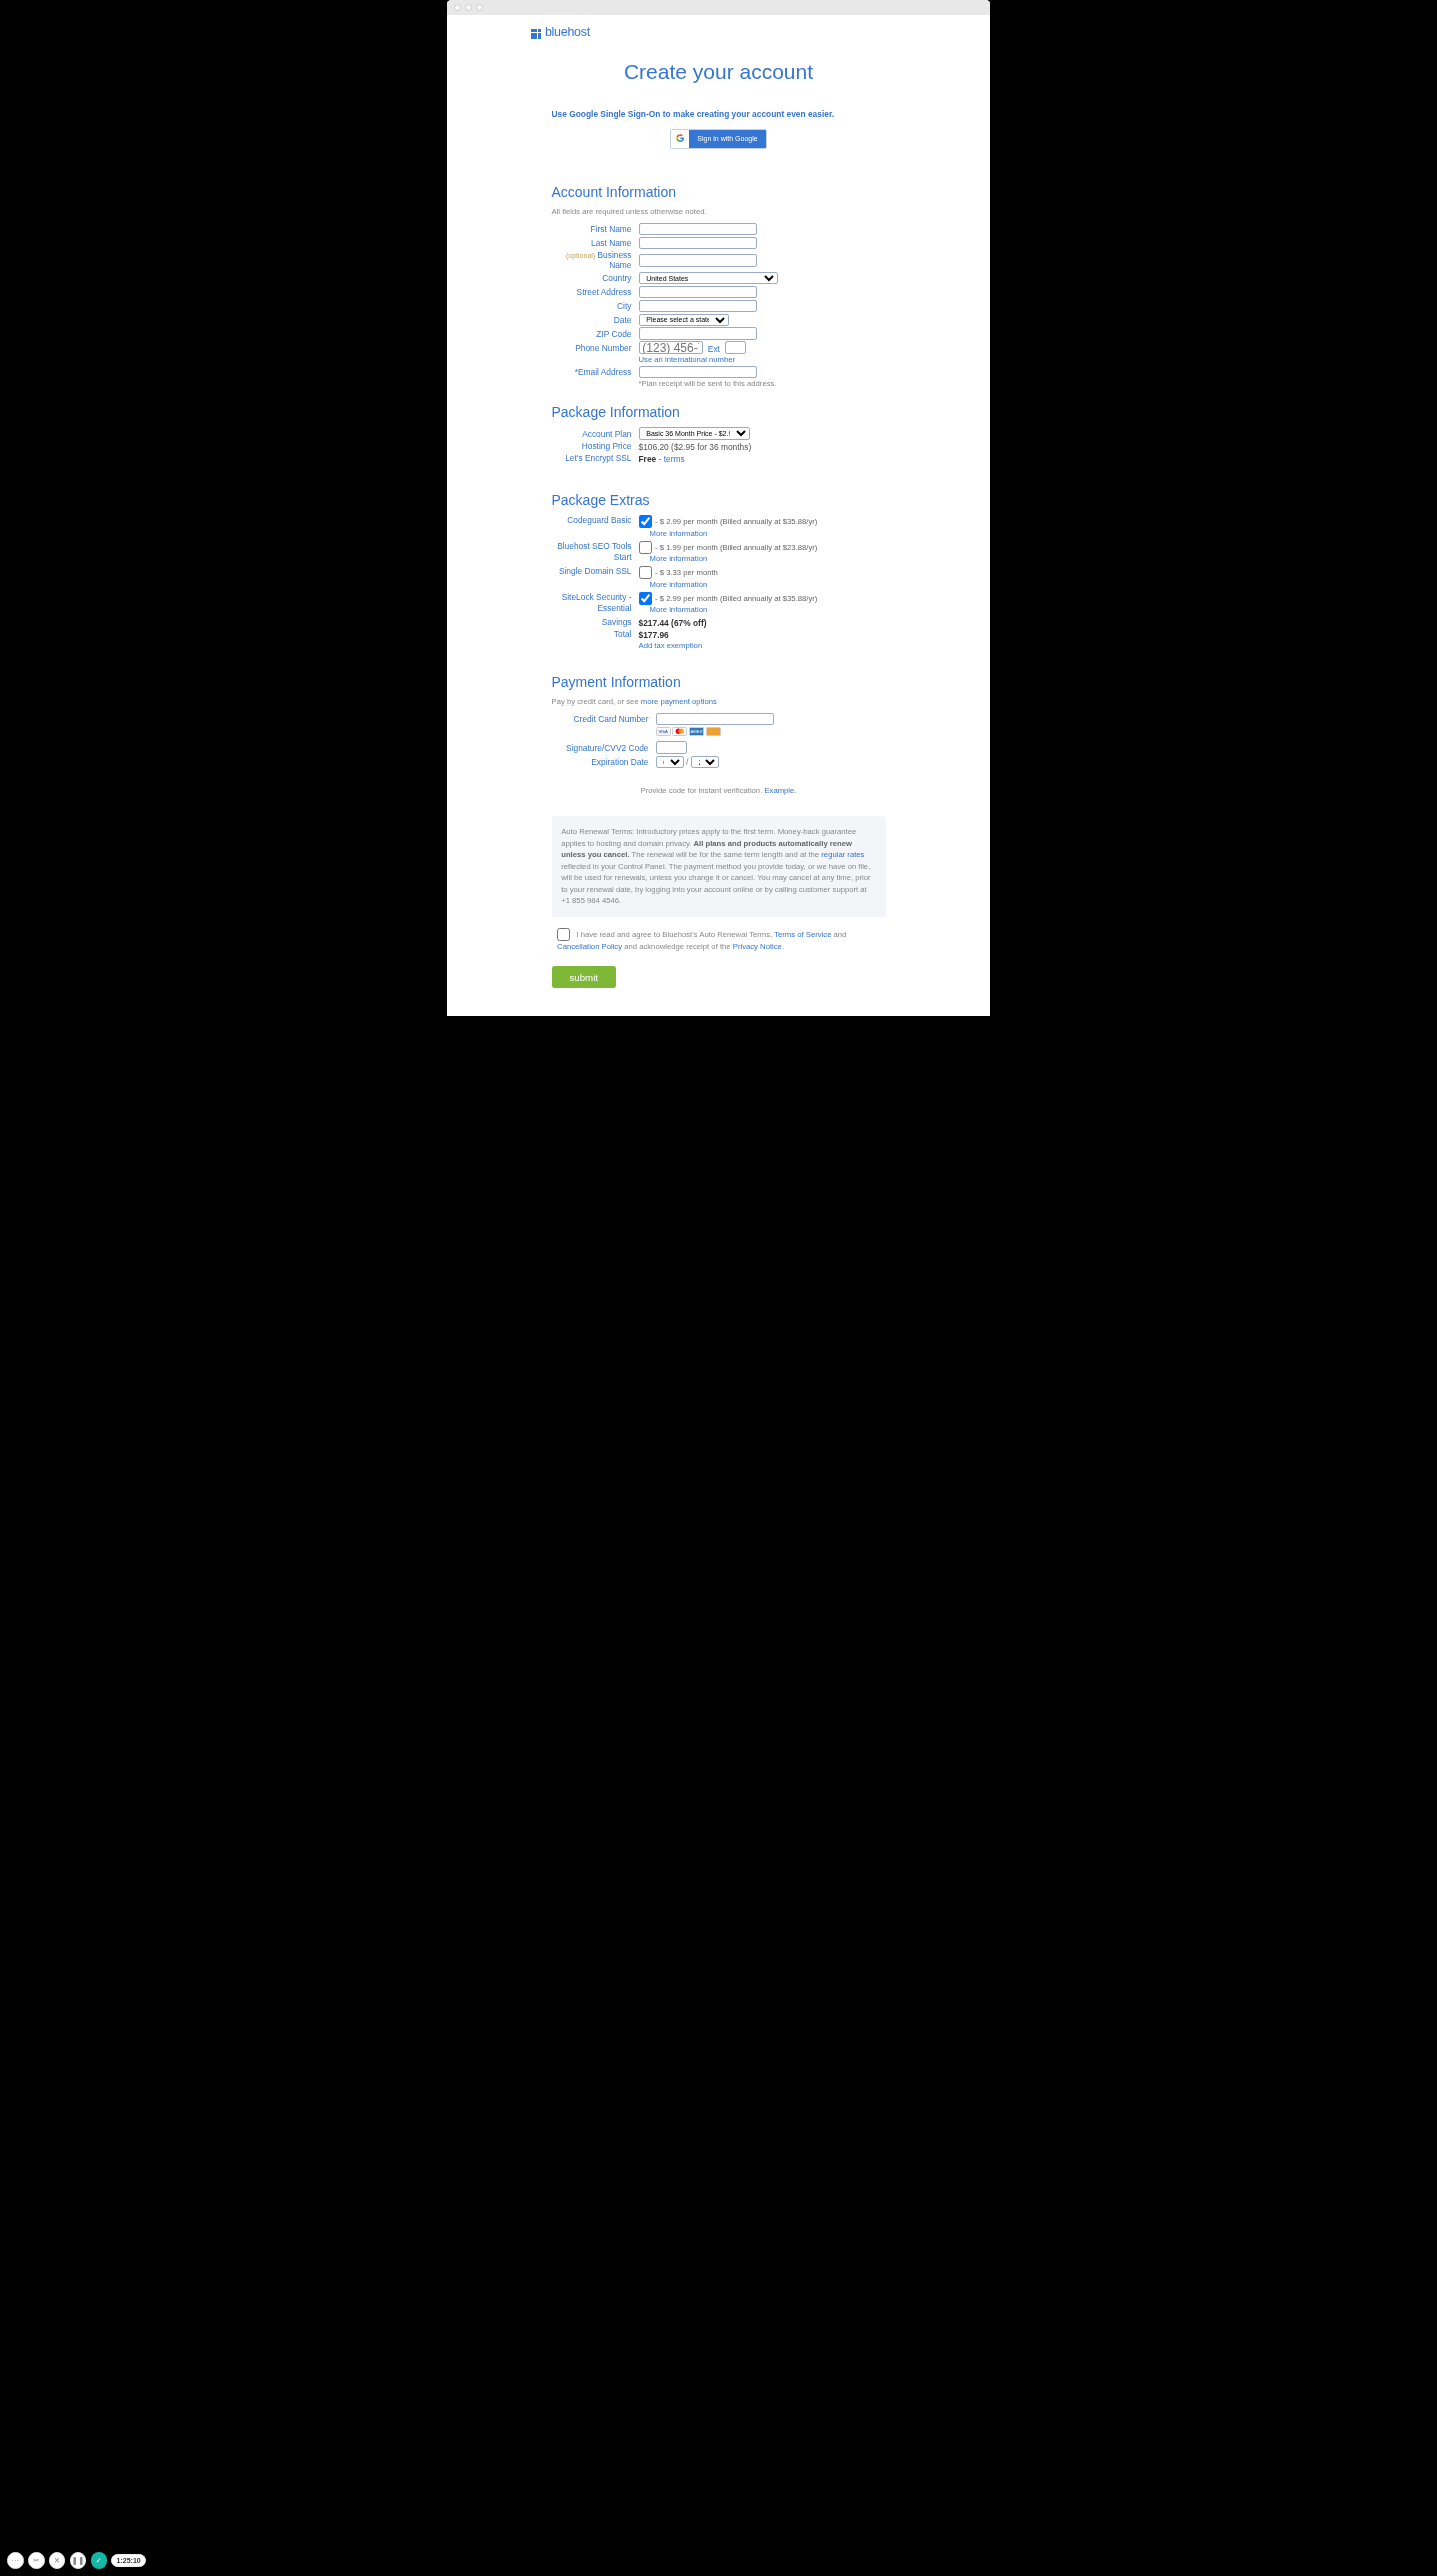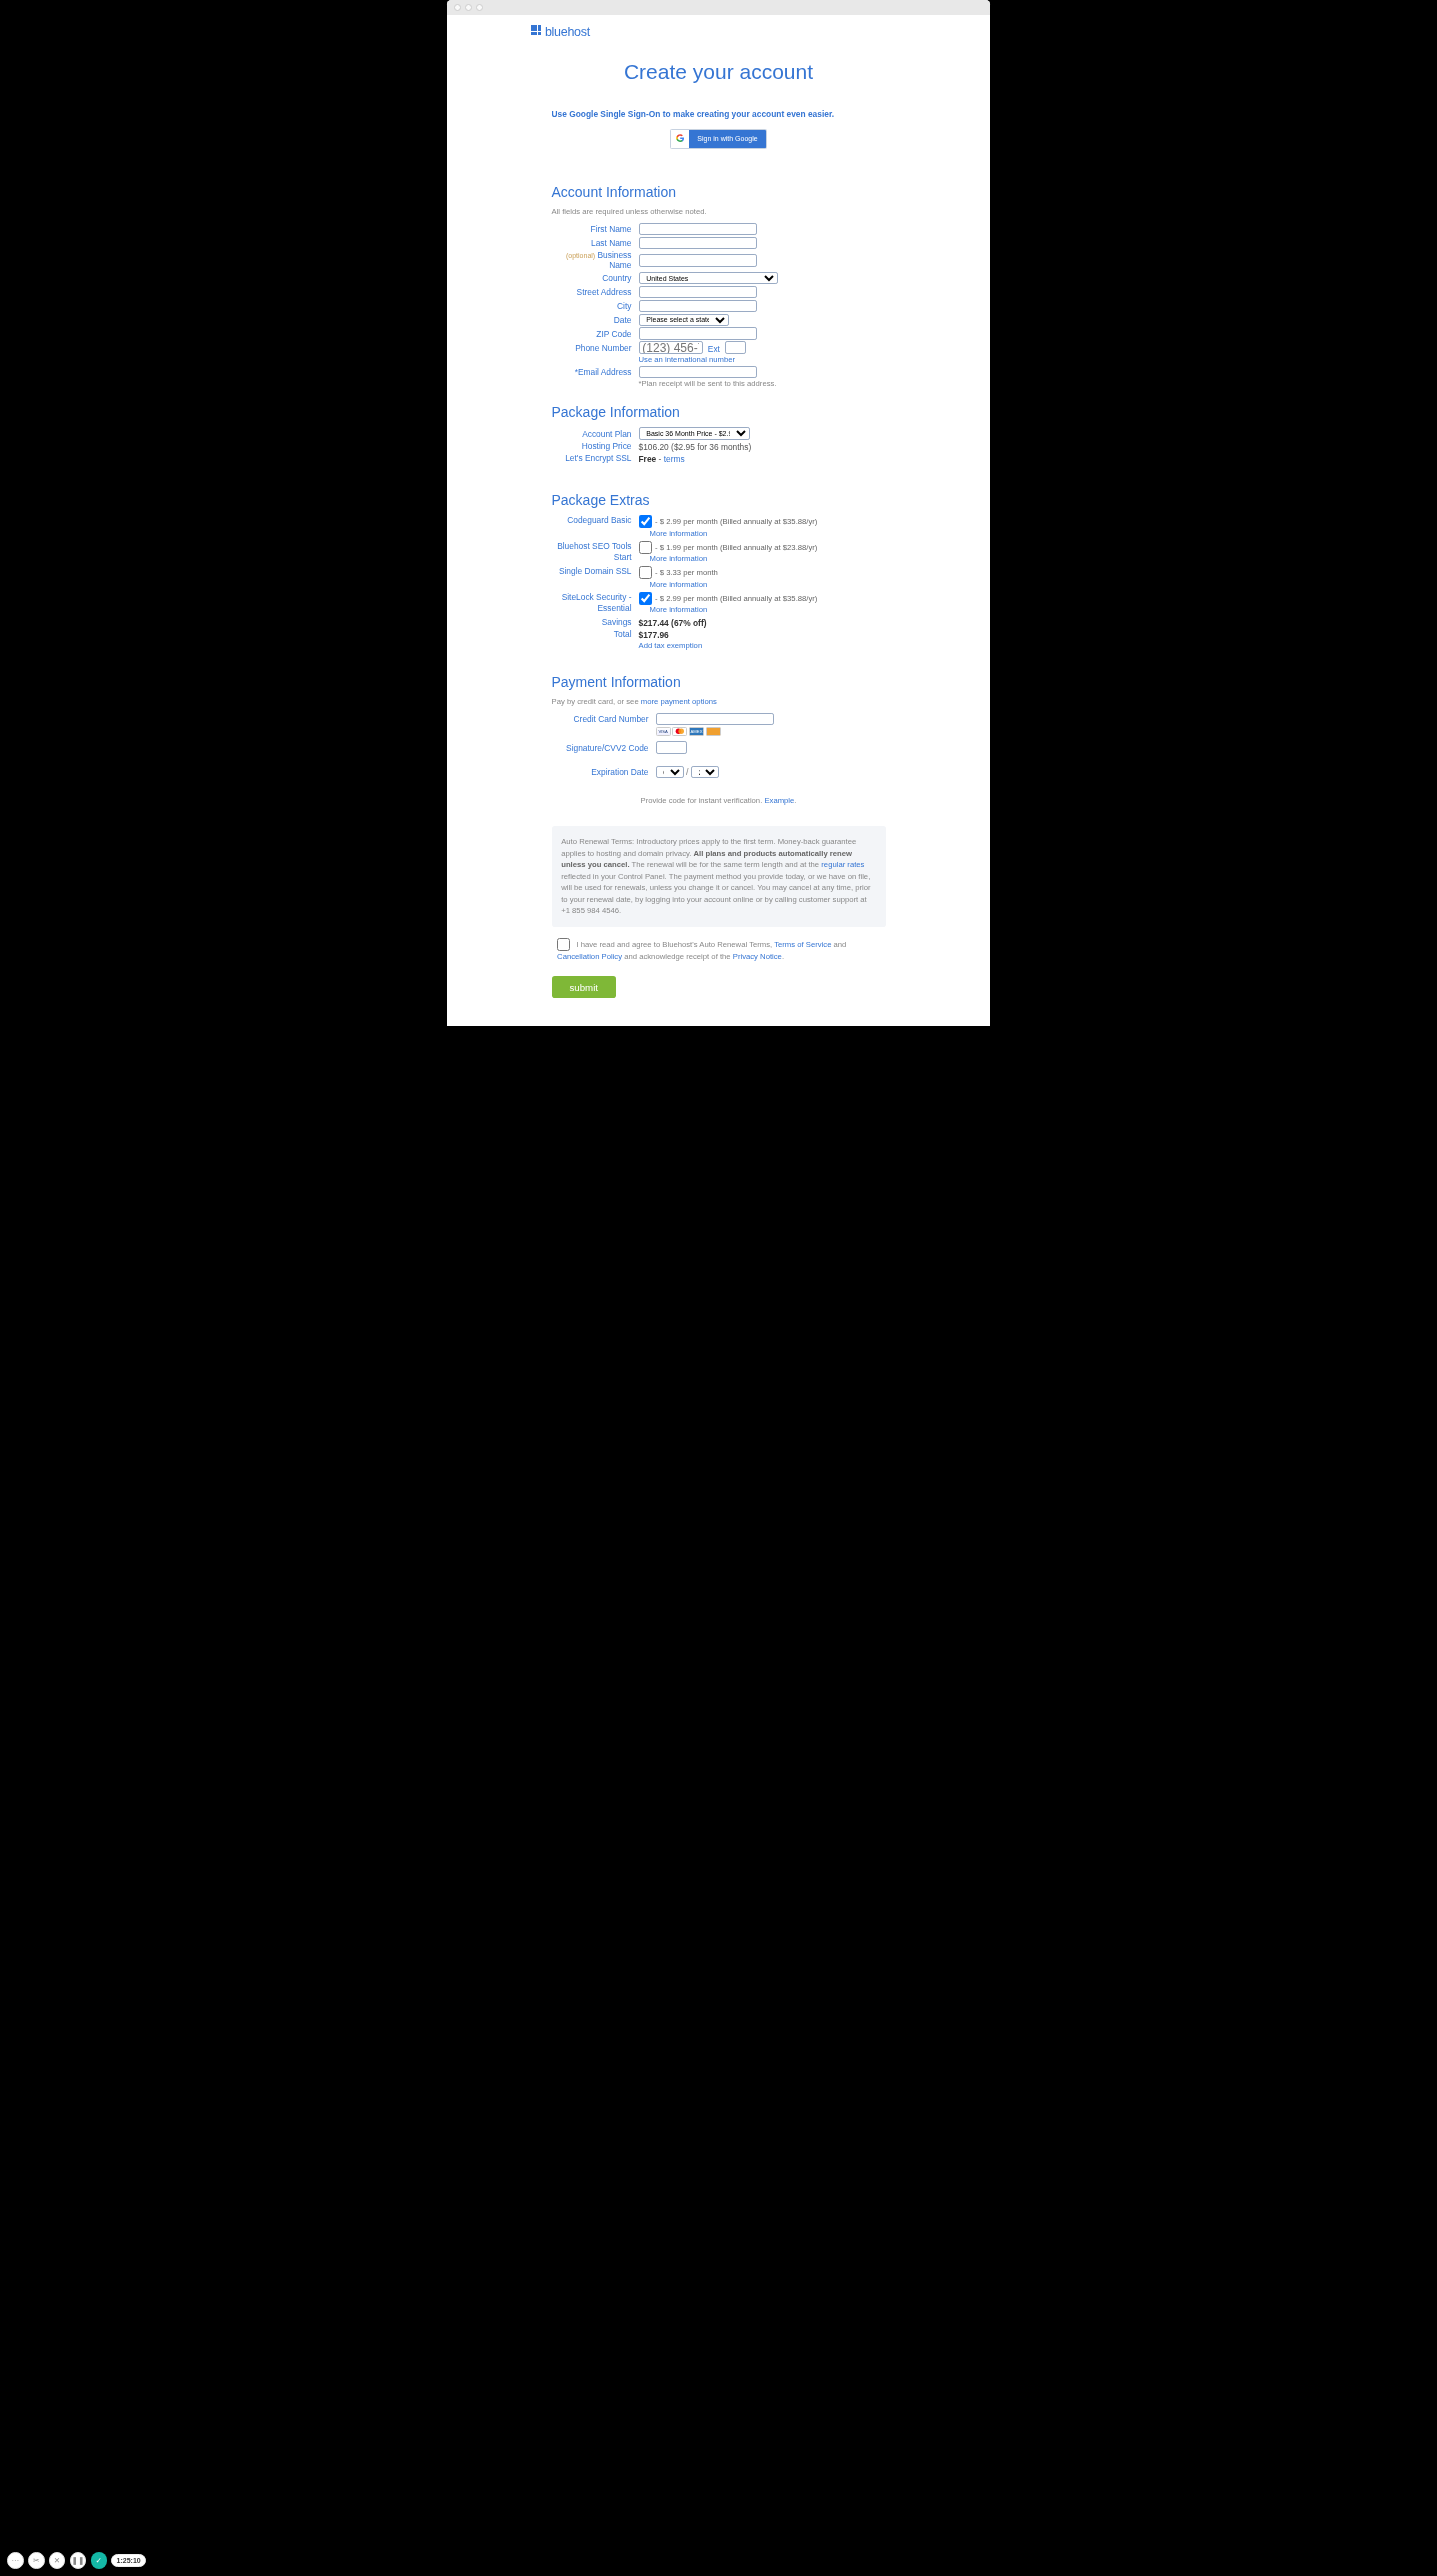--- a/index.html
+++ b/index.html
@@ -30,21 +30,21 @@
   background: #fafafa;
 }
 .page {
   background: #fff;
   min-height: 974px;
   padding: 0;
 }
 .header-logo {
   padding: 9.7px 0 0 84px;
   display: flex;
-  align-items: flex-start;
+  align-items: flex-end;
   gap: 4.2px;
 }
 .logo-grid {
   display: grid;
   grid-template-columns: repeat(3, 2.8px);
   grid-template-rows: repeat(3, 2.8px);
   gap: 0.7px;
 }
 .logo-grid div { background: #3575d3; }
 .logo-text { color: #3575d3; font-size: 12.5px; font-weight: 400; letter-spacing: -0.3px; }
@@ -392,21 +392,21 @@
               <circle cx="9" cy="4.5" r="4" fill="#f79e1b" fill-opacity="0.9"></circle>
             </svg>
           </div>
         <div class="card amex">AMEX</div>
         <div class="card disc"></div>
       </div>
       <div class="form-row" style="margin-top:5.6px">
         <div class="form-label" style="width:104px">Signature/CVV2 Code</div>
         <div class="form-field"><input type="text" class="cvv" style=""></div>
       </div>
-      <div class="form-row" style="margin-top:12px">
+      <div class="form-row" style="margin-top:2px">
         <div class="form-label" style="width:104px">Expiration Date</div>
         <div class="form-field">
           <select class="exp"><option>02</option></select>
           <span style="color:#888">/</span>
           <select class="exp"><option>21</option></select>
         </div>
       </div>
 
       <div class="verify-note">
         <span>Provide code for instant verification. </span><span class="link">Example</span>.

